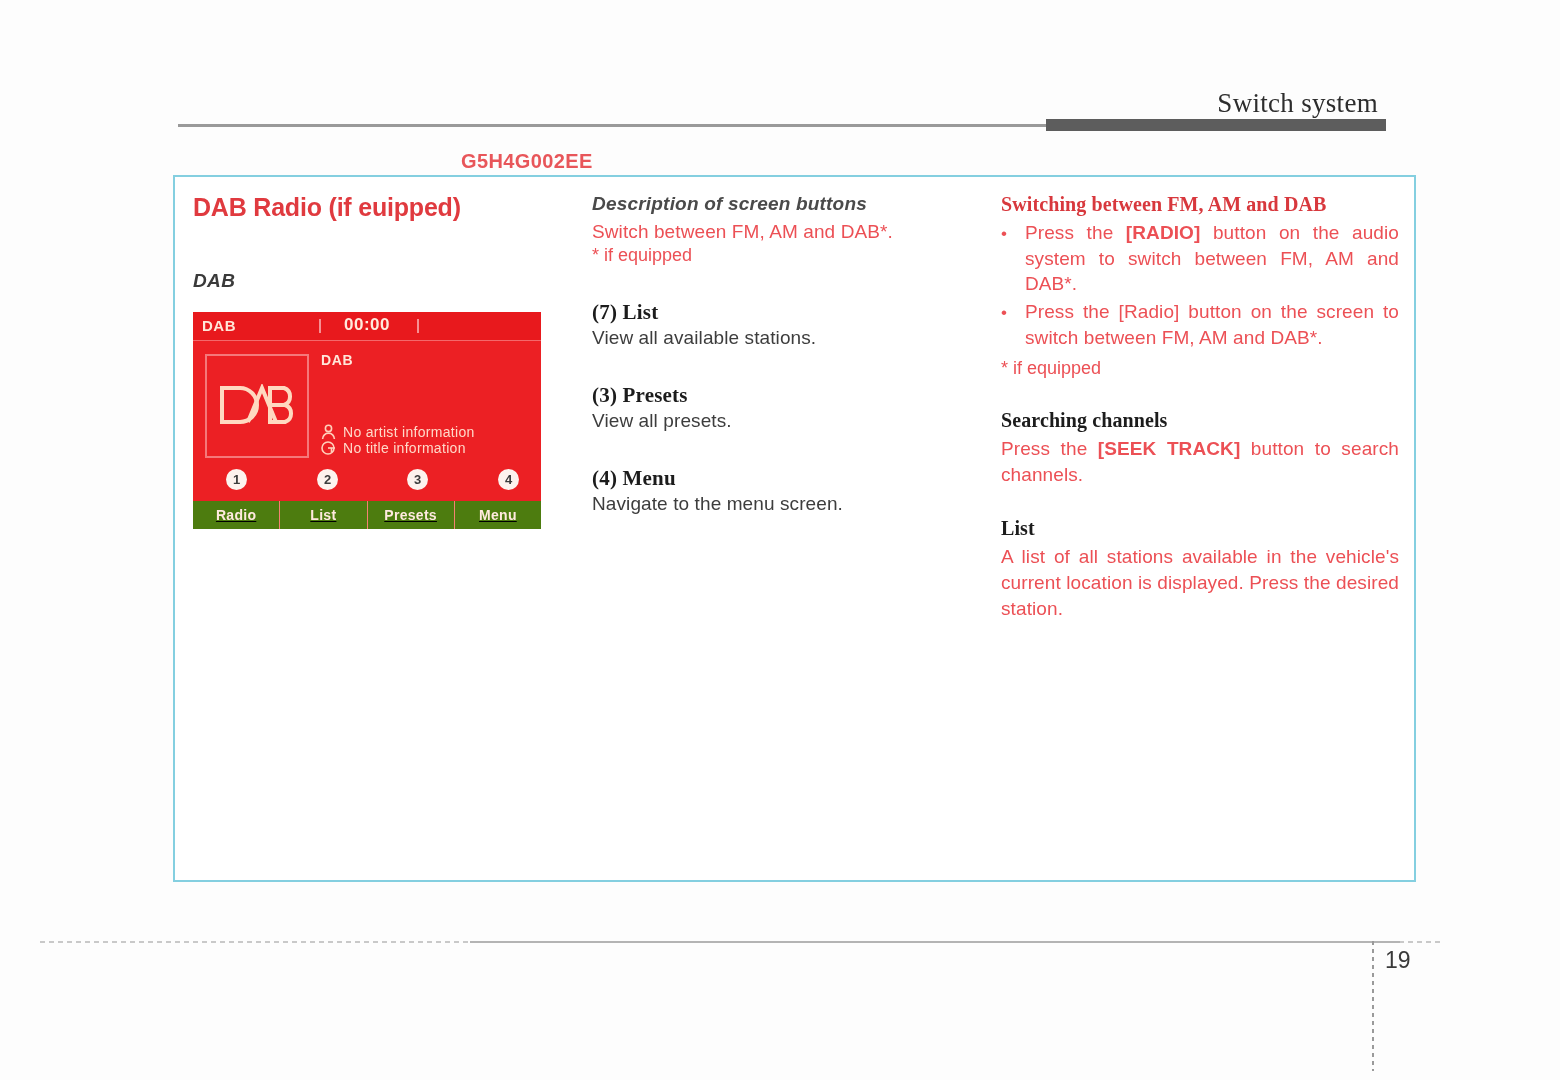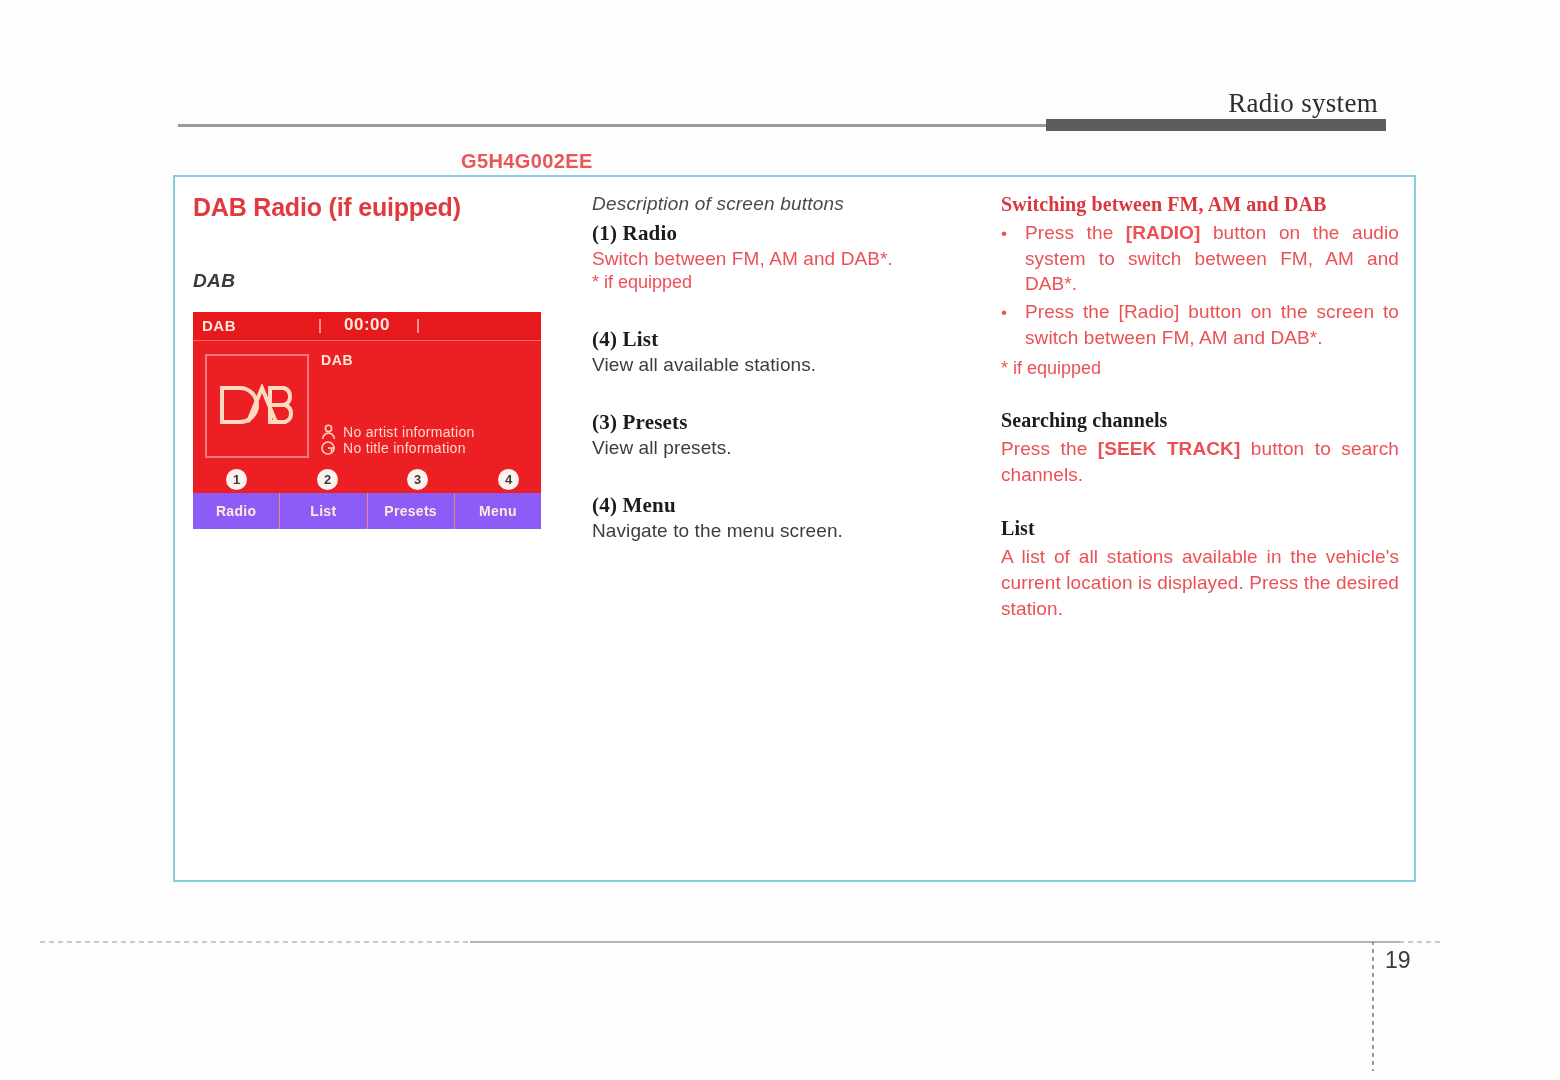--- a/index.html
+++ b/index.html
@@ -191,43 +191,44 @@
     text-align: center;
   }
   .rs-num-1 { left: 33px; }
   .rs-num-2 { left: 124px; }
   .rs-num-3 { left: 214px; }
   .rs-num-4 { left: 305px; }
 
   .rs-buttons {
     position: absolute;
     left: 0; right: 0; bottom: 0;
-    height: 36px;
+    height: 28px;
     display: flex;
-    background: #8b5cf6;
+    background: #4d7c0f;
+    text-decoration: underline;
   }
   .rs-btn {
     flex: 1 1 0;
     display: flex;
     align-items: center;
     justify-content: center;
     font-size: 14px;
     font-weight: bold;
     color: #ffeadf;
     letter-spacing: 0.3px;
     border-right: 1px solid #f58272;
     box-sizing: border-box;
   }
   .rs-btn:last-child { border-right: none; }
 
   
   .mid-head {
     font-size: 19px;
     font-style: italic;
-    font-weight: normal;
+    font-weight: bold;
     color: #4a4a4a;
     letter-spacing: 0.2px;
     margin-bottom: 6px;
   }
   .item-head {
     font-family: "Liberation Serif", serif;
     font-size: 21px;
     font-weight: bold;
     color: #1c1c1c;
     letter-spacing: 0.2px;
@@ -324,21 +325,21 @@
     top: 947px;
     font-size: 23px;
     color: #3a3a3a;
   }
 </style>
 </head>
 <body>
 
 <div class="page">
 
-  <div class="header-title">Radio system</div>
+  <div class="header-title">Switch system</div>
   <div class="header-rule-thin"></div>
   <div class="header-rule-thick"></div>
 
   <div class="fig-code">G5H4G002EE</div>
 
   <div class="panel">
 
     <div class="col col-left">
       <div class="sec-title">DAB Radio (if euipped)</div>
       <div class="sub-label">DAB</div>
@@ -404,29 +405,28 @@
           <div class="rs-btn">Menu</div>
         </div>
 
       </div>
     </div>
 
     <div class="col col-mid">
       <div class="mid-head">Description of screen buttons</div>
 
       <div>
-        <div class="item-head">(1) Radio</div>
         <div class="item-body red">Switch between FM, AM and DAB*.</div>
         <div class="item-note">* if equipped</div>
       </div>
 
       <div class="item-gap"></div>
 
       <div>
-        <div class="item-head">(4) List</div>
+        <div class="item-head">(7) List</div>
         <div class="item-body">View all available stations.</div>
       </div>
 
       <div class="item-gap"></div>
 
       <div>
         <div class="item-head">(3) Presets</div>
         <div class="item-body">View all presets.</div>
       </div>
 

